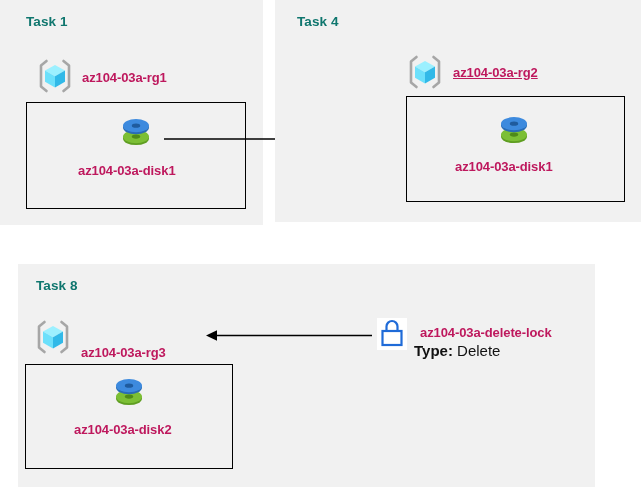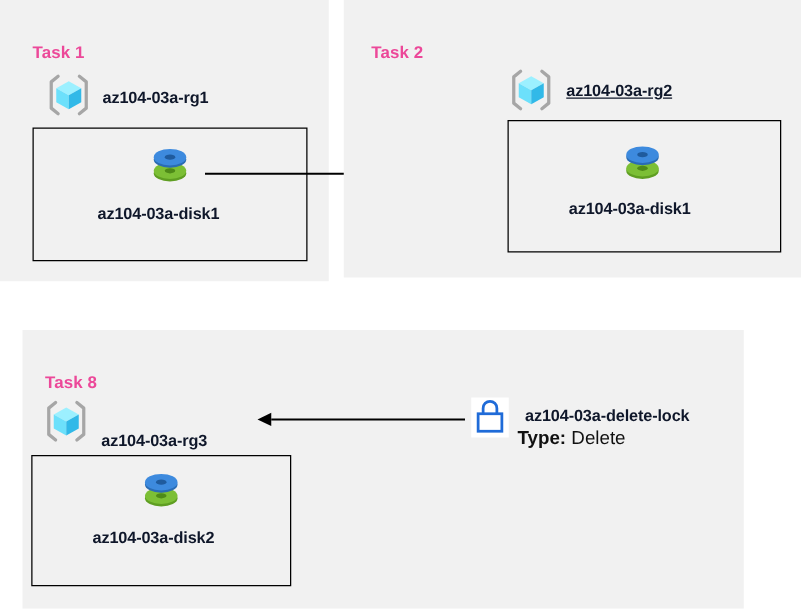--- a/index.html
+++ b/index.html
@@ -18,24 +18,23 @@
 
   .panel {
     position: absolute;
     background: #f1f1f1;
   }
 
   .task-title {
     position: absolute;
     font-size: 13.5px;
     font-weight: bold;
-    color: #ec4899;
+    color: #0f766e;
     letter-spacing: 0.1px;
     white-space: nowrap;
-    margin-top: 20px;
   }
 
   
   .inner-box {
     position: absolute;
     border: 1.5px solid #000000;
     background: transparent;
     box-sizing: border-box;
   }
 
@@ -62,21 +61,21 @@
     height: 32px;
     background: #ffffff;
   }
   .lock-icon svg { display: block; width: 100%; height: 100%; }
 
   
   .label {
     position: absolute;
     font-size: 13px;
     font-weight: bold;
-    color: #0f172a;
+    color: #be185d;
     white-space: nowrap;
     letter-spacing: -0.1px;
   }
   .sub-label {
     position: absolute;
     font-size: 15px;
     color: #111111;
     white-space: nowrap;
   }
   .sub-label b { font-weight: bold; }
@@ -140,21 +139,21 @@
 
 <div class="connector" style="left:164px; top:128px;">
   <svg width="310" height="22" viewBox="0 0 310 22" xmlns="http://www.w3.org/2000/svg">
     <line x1="0" y1="11" x2="297" y2="11" stroke="#000000" stroke-width="1.6"></line>
     <path d="M297 5.4 L308 11 L297 16.6 Z" fill="#000000"></path>
   </svg>
 </div>
 
 <div class="panel" style="left:275px; top:0px; width:366px; height:222px;"></div>
 
-<div class="task-title" style="left:297px; top:14px;">Task 2</div>
+<div class="task-title" style="left:297px; top:14px;">Task 4</div>
 
 <div class="rg-icon" style="left:406px; top:53px;">
   <svg viewBox="0 0 38 38" xmlns="http://www.w3.org/2000/svg">
     <path d="M10.5 4 L5.0 8.5 L5.0 29.5 L10.5 34" fill="none" stroke="#a6a6a6" stroke-width="2.6" stroke-linecap="round" stroke-linejoin="round"></path>
     <path d="M27.5 4 L33.0 8.5 L33.0 29.5 L27.5 34" fill="none" stroke="#a6a6a6" stroke-width="2.6" stroke-linecap="round" stroke-linejoin="round"></path>
     <path d="M19 8 L29 13.6 L19 19.2 L9 13.6 Z" fill="#9cf0ff"></path>
     <path d="M9 13.6 L19 19.2 L19 30.4 L9 24.8 Z" fill="#6ce0fb"></path>
     <path d="M29 13.6 L29 24.8 L19 30.4 L19 19.2 Z" fill="#31b9e8"></path>
   </svg>
 </div>

